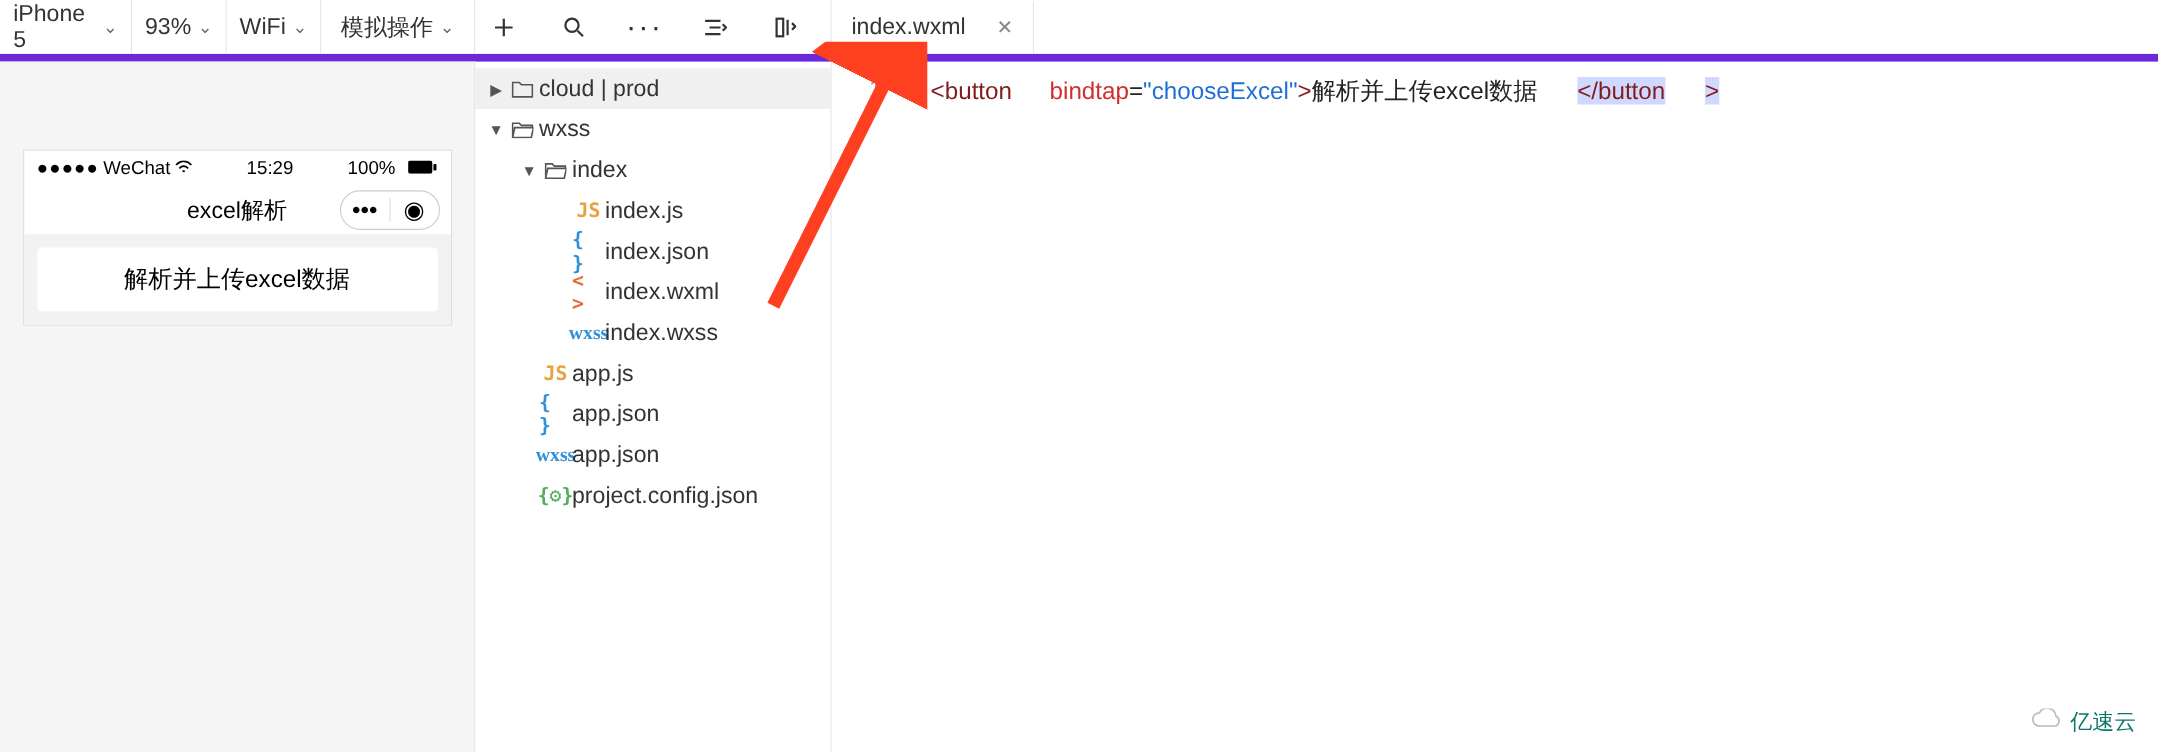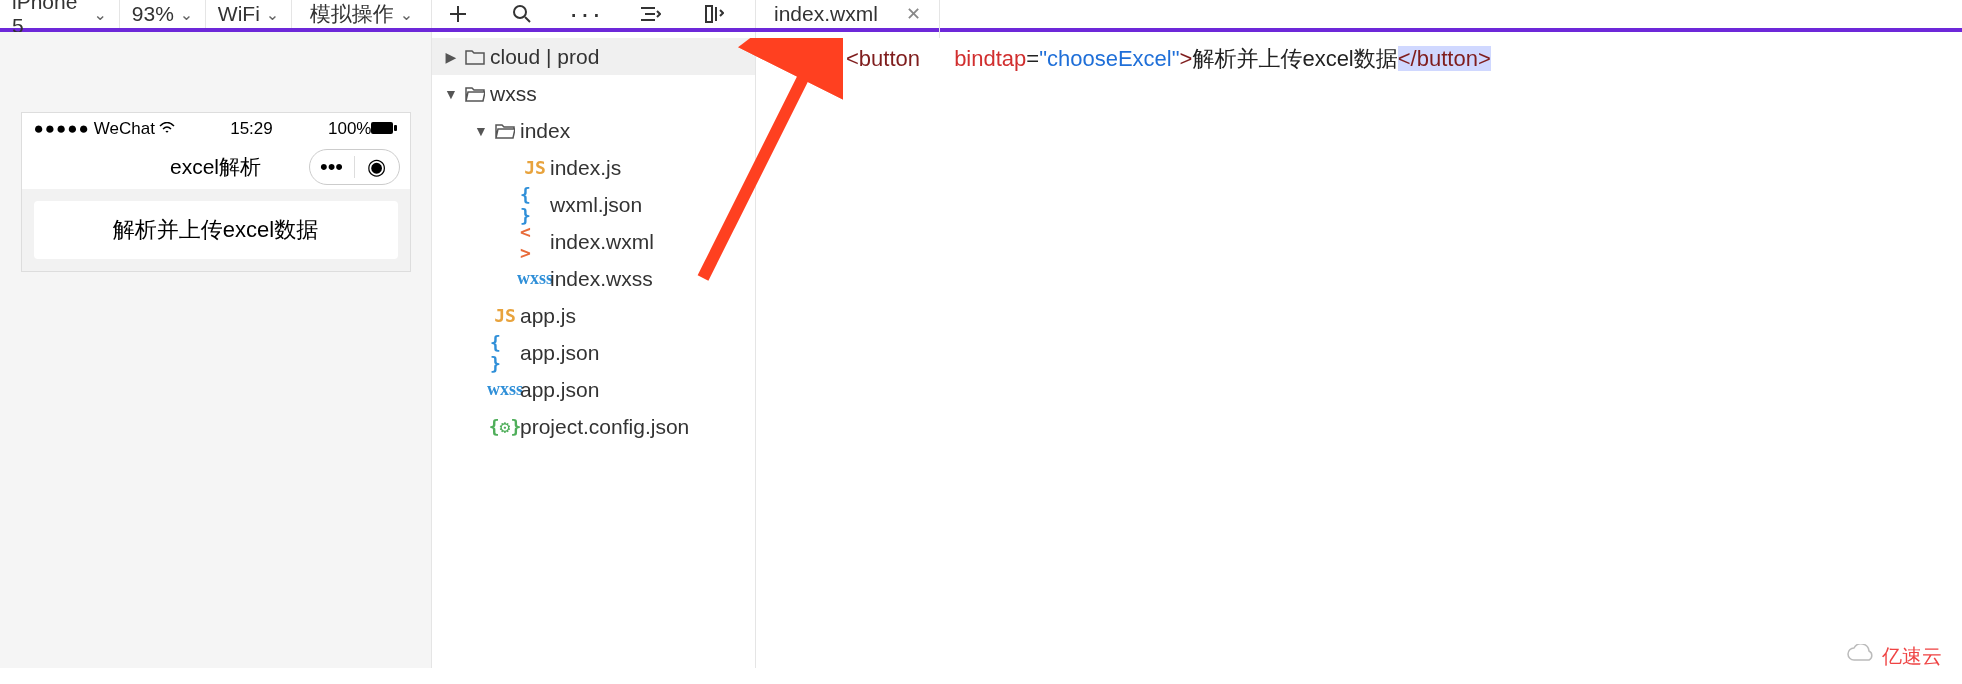--- a/index.html
+++ b/index.html
@@ -1,18 +1,18 @@
 <!DOCTYPE html>
 <html><head>
 <meta charset="utf-8">
 <style>
   * { box-sizing: border-box; margin: 0; padding: 0; font-family: -apple-system, BlinkMacSystemFont, "Segoe UI", Helvetica, Arial, sans-serif; }
   body { width: 1962px; height: 684px; background: #fff; overflow: hidden; position: relative; }
 
-  .top-bar { display: flex; height: 32px; border-bottom: 4px solid #6d28d9; }
+  .top-bar { display: flex; height: 56px; border-bottom: 7px solid #6d28d9; }
   .sim-controls { display: flex; width: 432px; }
   .sim-btn { display: flex; align-items: center; justify-content: center; border-right: 1px solid #e5e5e5; font-size: 21px; color: #333; cursor: pointer; padding: 0 12px; }
   .sim-btn .chev { margin-left: 6px; font-size: 16px; color: #666; }
 
   .mid-toolbar { display: flex; align-items: center; width: 324px; border-right: 1px solid #e5e5e5; padding-left: 14px; gap: 40px; }
   .tb-icon { width: 24px; height: 24px; display: flex; align-items: center; justify-content: center; color: #333; cursor: pointer; }
   .tb-dots { font-size: 28px; letter-spacing: 2px; }
 
   .tab-bar { display: flex; align-items: center; }
   .file-tab { display: flex; align-items: center; padding: 0 18px; height: 48px; border-right: 1px solid #e5e5e5; font-size: 21px; color: #333; gap: 28px; }
@@ -46,25 +46,25 @@
   .ic-cfg { color:#4fae5a; font-weight:bold; font-family:monospace; }
   .ic-folder { color:#555; }
 
   .editor-pane { flex:1; position:relative; font-family: Menlo, Consolas, monospace; font-size:22px; }
   .gutter { position:absolute; left:34px; top:12px; color:#999; }
   .code-line { position:absolute; left:90px; top:12px; white-space:pre; }
   .tok-tag { color:#7f1d1d; }
   .tok-attr { color:#d12f2f;margin-left:28px; }
   .tok-str { color:#1f6fd8; }
   .tok-txt { color:#222; }
-  .hl { background:#d0d8ff; }
+  .hl { background:#d0d8ff;margin-left:36px; }
 
   .arrow { position:absolute; left:683px; top:38px; pointer-events:none; }
 
-  .watermark { position:absolute; right:20px; bottom:14px; color:#ef4444; font-size:20px; display:flex; align-items:center; gap:6px; }
+  .watermark { position:absolute; right:20px; bottom:14px; color:#0f766e; font-size:20px; display:flex; align-items:center; gap:6px; }
 </style>
 </head>
 <body>
 
 <div class="top-bar">
   <div class="sim-controls">
     <div class="sim-btn" style="width:120px">
       <span>iPhone 5</span>
       <span class="chev">⌄</span>
     </div>
@@ -121,21 +121,21 @@
     <div class="phone">
       <div class="status-bar">
         <div class="status-left">
           <span class="dots5">●●●●●</span>
           <span>WeChat</span>
           <span><svg width="16" height="12" viewBox="0 0 16 12">
                 <path d="M1 4 Q8 -3 15 4 M4 7 Q8 3 12 7 M7 10 Q8 9 9 10" stroke="#000" stroke-width="1.5" fill="none"></path>
               </svg></span>
         </div>
         <span>15:29</span>
-        <div style="display:flex;align-items:flex-start;gap:0">
+        <div style="display:flex;align-items:flex-start;gap:12px">
           <span>100%</span>
           <span><svg width="26" height="12" viewBox="0 0 26 12">
                 <rect x="0" y="0" width="22" height="12" rx="2" fill="#000"></rect>
                 <rect x="23" y="3" width="3" height="6" rx="1" fill="#000"></rect>
               </svg></span>
         </div>
       </div>
       <div class="nav-bar">
         <span>excel解析</span>
         <div class="capsule">
@@ -181,21 +181,21 @@
       <span>index</span>
     </div>
     <div class="tree-row lv3">
       <span class="caret"></span>
       <span class="ficon ic-js">JS</span>
       <span>index.js</span>
     </div>
     <div class="tree-row lv3">
       <span class="caret"></span>
       <span class="ficon ic-json">{ }</span>
-      <span>wxml.json</span>
+      <span>index.json</span>
     </div>
     <div class="tree-row lv3">
       <span class="caret"></span>
       <span class="ficon ic-wxml">&lt; &gt;</span>
       <span>index.wxml</span>
     </div>
     <div class="tree-row lv3">
       <span class="caret"></span>
       <span class="ficon ic-wxss">wxss</span>
       <span>index.wxss</span>

